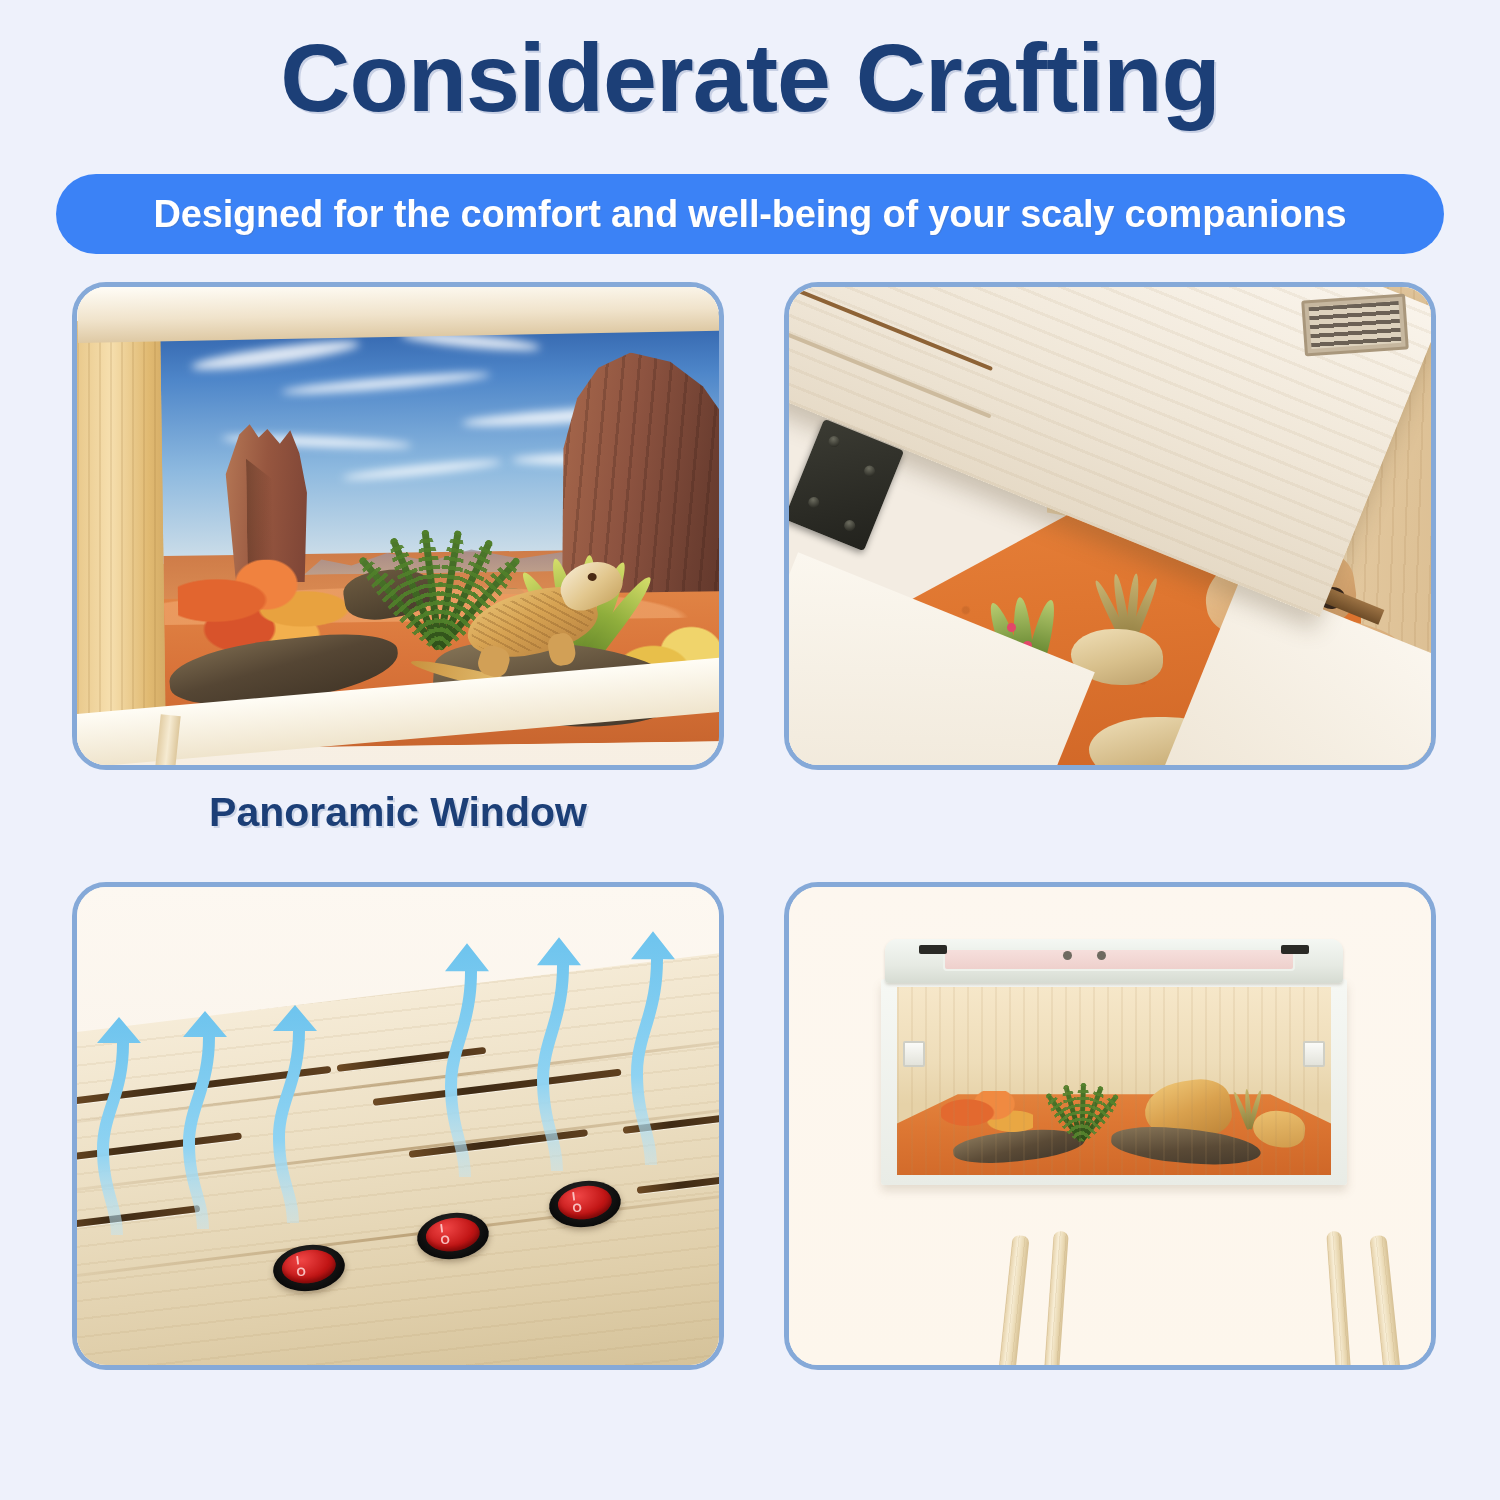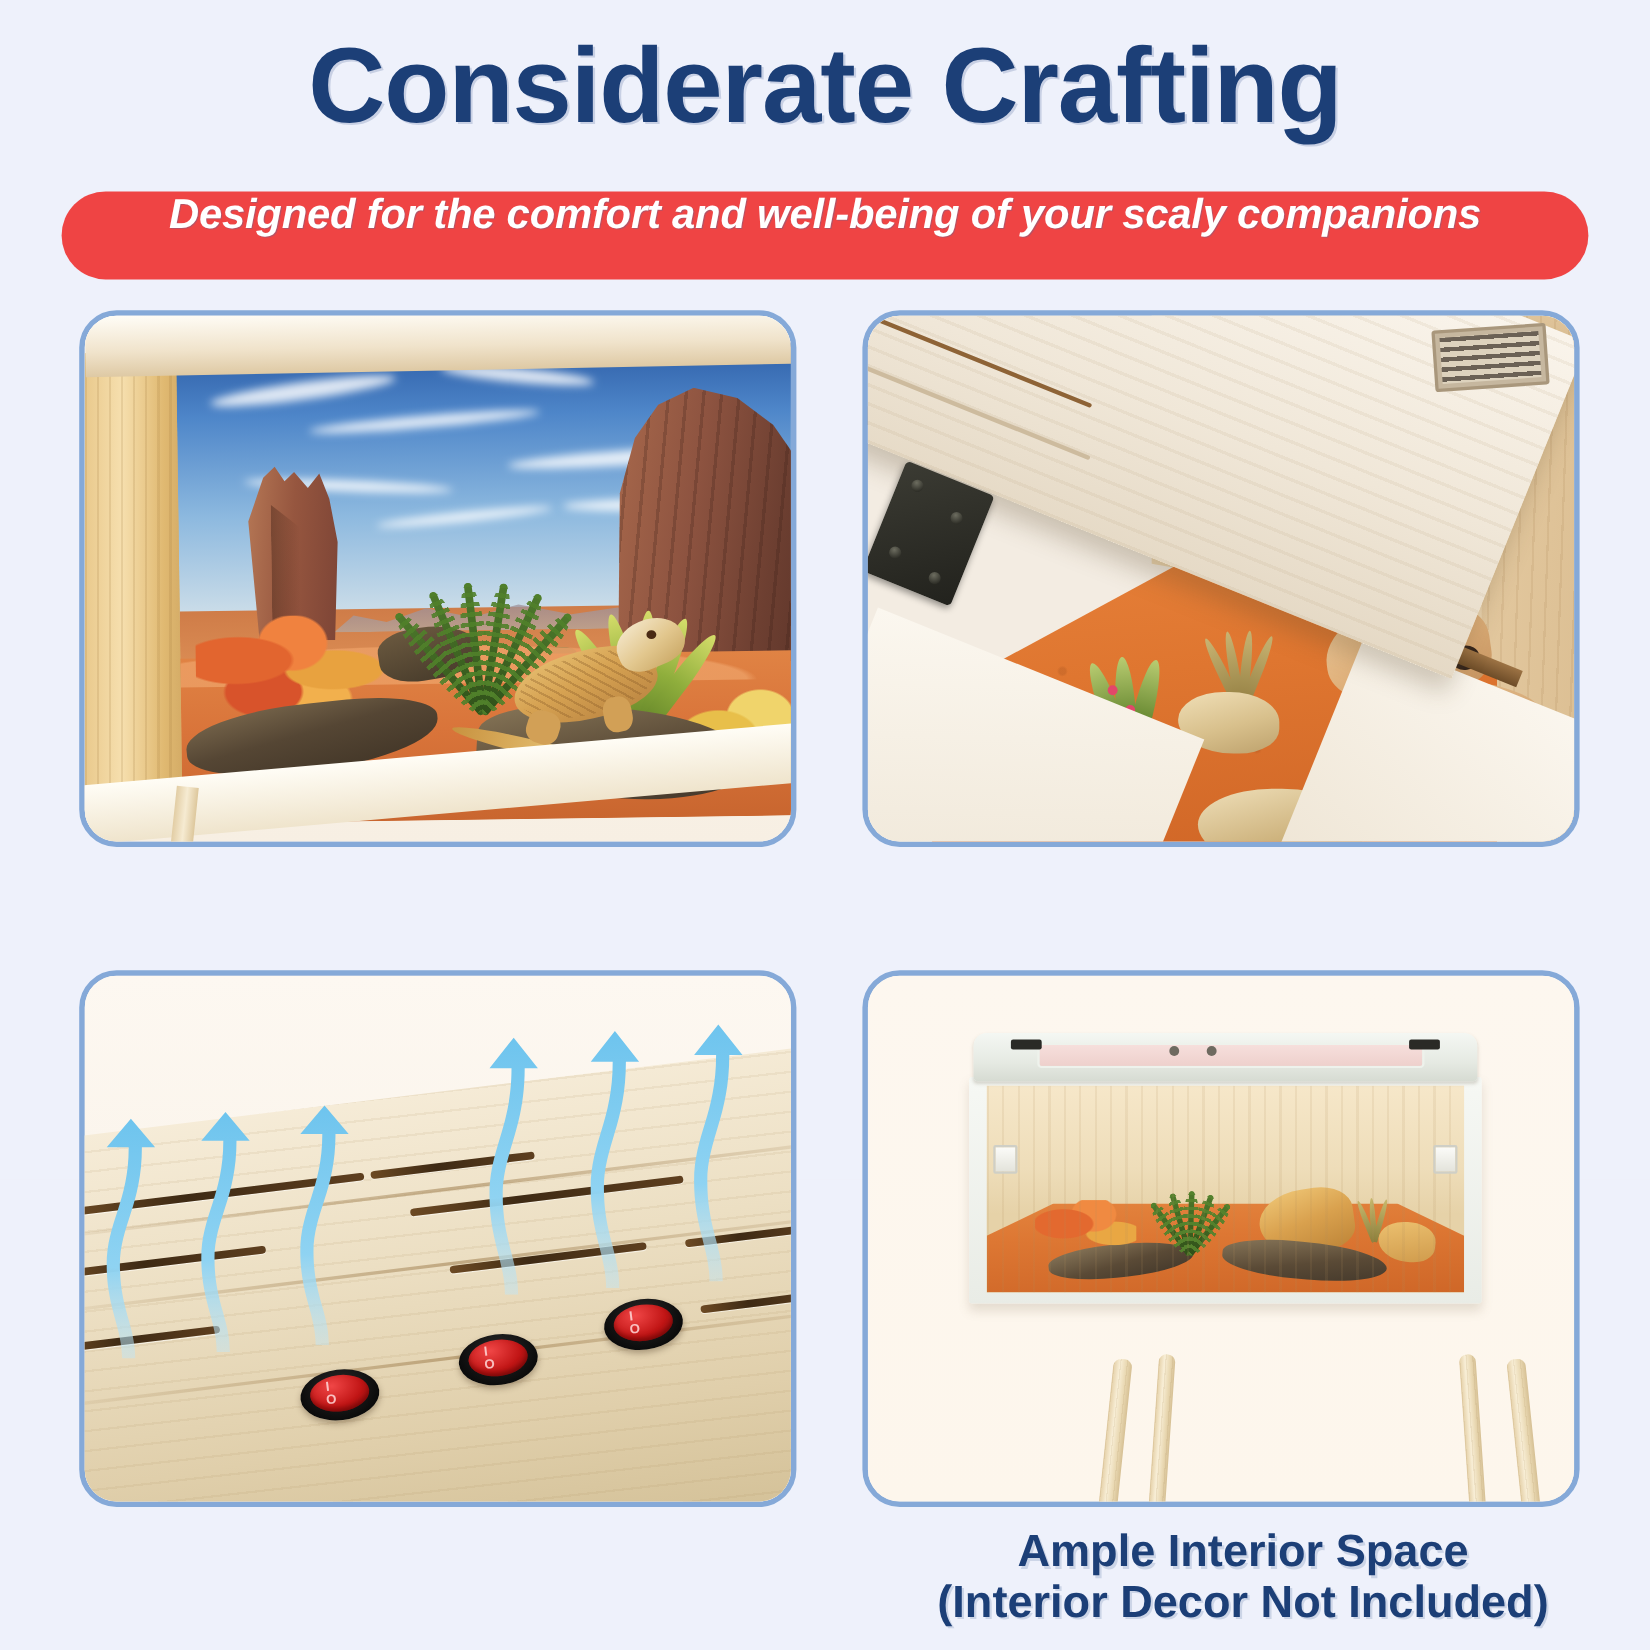--- a/index.html
+++ b/index.html
@@ -26,23 +26,23 @@
     letter-spacing:-1px;
     color:#1c3f77;
     text-shadow:2px 2px 0 rgba(120,140,180,.32);
     white-space:nowrap;
     font-stretch:condensed;
   }
 
   #subtitle-pill {
     position:absolute; left:56px; top:174px;
     width:1388px; height:80px;
-    background:#ef4444;
+    background:#3b82f6;
     border-radius:40px;
-    display:flex; justify-content:center;font-style:italic;
+    display:flex; align-items:center; justify-content:center;
   }
   #subtitle-text {
     font-size:38px; font-weight:bold; color:#ffffff;
     letter-spacing:-0.2px; white-space:nowrap;
     text-shadow:1px 1px 0 rgba(80,110,160,.35);
   }
 
   
   .panel {
     position:absolute;
@@ -660,20 +660,21 @@
           <div class="d-head"></div>
           <div class="d-eye"></div>
         </div>
       </div>
 
       <div class="tl-rail"></div>
       <div class="tl-edge"></div>
       <div class="tl-leg"></div>
     </div>
   </div>
+  <div class="caption" id="cap-tl">Panoramic Window</div>
 
   <div class="panel" id="panel-tr">
     <div class="panel-inner">
       <div class="tr-bg"></div>
       <div class="tr-wall-r"></div>
       <div class="tr-wall-b"></div>
 
       <div class="tr-sand"></div>
 
       <div class="tr-cactus">
@@ -838,18 +839,14 @@
           <div class="cab-hole ch2"></div>
         </div>
 
         <div class="leg leg-bl"></div>
         <div class="leg leg-br"></div>
         <div class="leg leg-fl"></div>
         <div class="leg leg-fr"></div>
       </div>
     </div>
   </div>
-  <div class="caption" id="cap-br">
-    <div>Ample Interior Space</div>
-    <div>(Interior Decor Not Included)</div>
-  </div>
 
 </div>
 
 </body></html>

